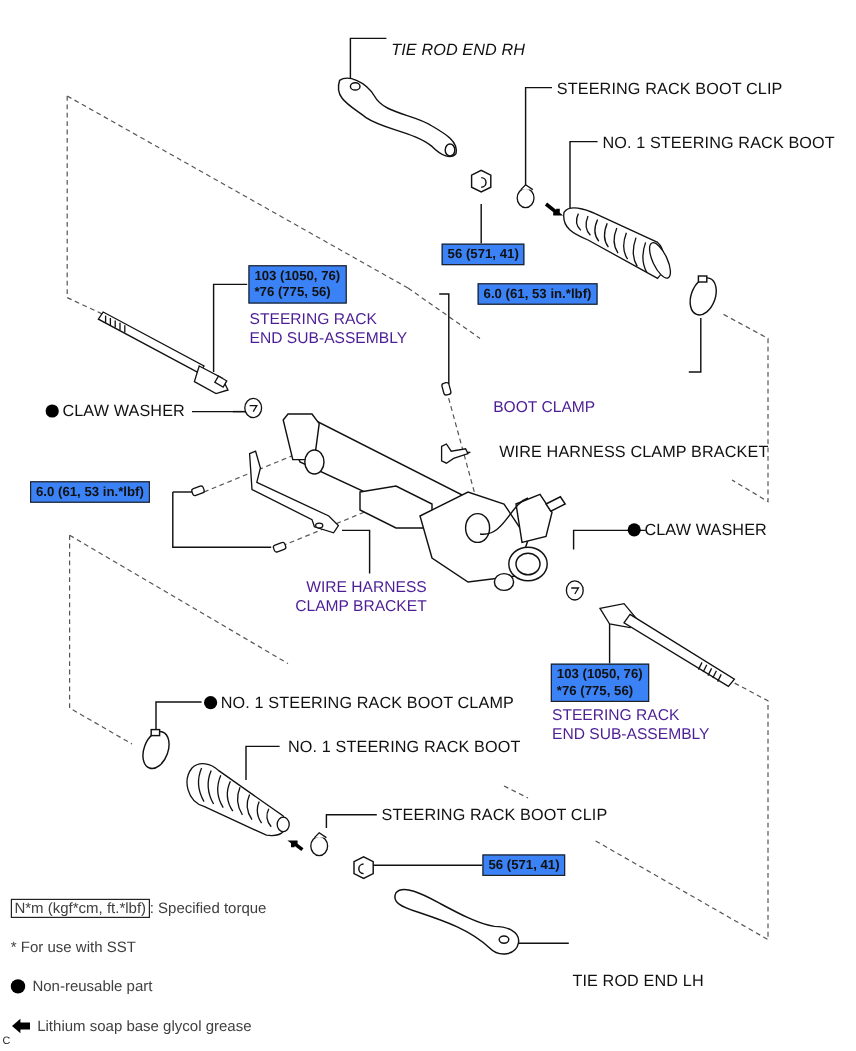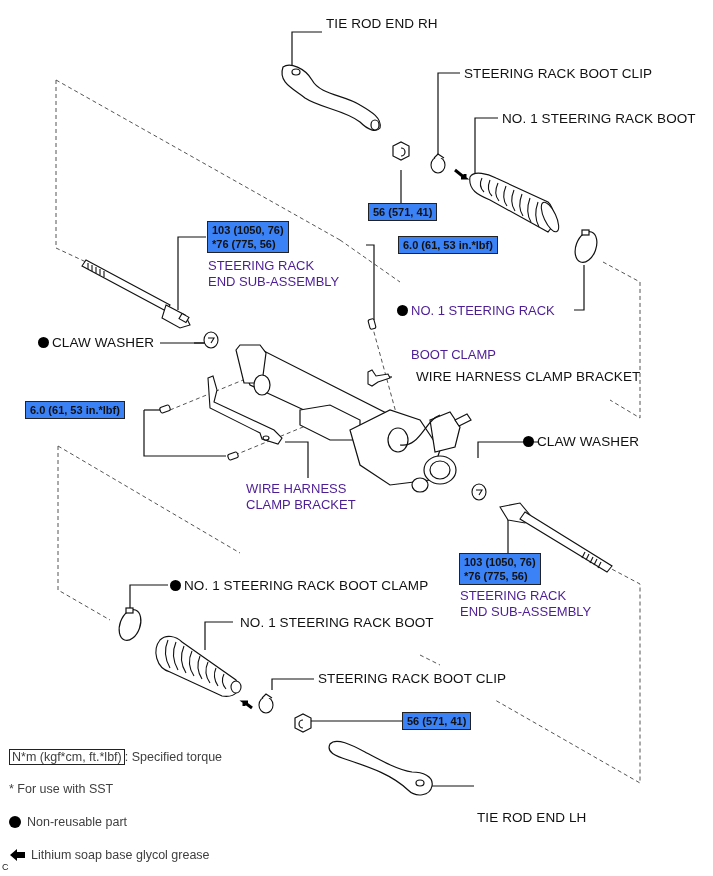--- a/index.html
+++ b/index.html
@@ -194,49 +194,48 @@
     <path d="M330,744 C326,752 335,756 348,760 C372,768 392,775 408,790 C416,798 430,796 432,786 C434,776 422,772 412,772 C398,770 380,760 365,752 C352,745 336,737 330,744 Z"></path>
     <ellipse cx="420" cy="783" rx="4" ry="3"></ellipse>
   </g>
 
   <g fill="#000">
     <circle cx="15" cy="822" r="6"></circle>
   </g>
   <path d="M10,855 l7,-6 0,3 8,0 0,6 -8,0 0,3 Z" fill="#000"></path>
 </svg>
 
-<div class="lbl" style="left:326px;top:16px;">TIE ROD END RH</div>
+<div class="lbl" style="left:326px;top:34px;font-style:italic;">TIE ROD END RH</div>
 <div class="lbl" style="left:464px;top:66px;">STEERING RACK BOOT CLIP</div>
 <div class="lbl" style="left:502px;top:111px;">NO. 1 STEERING RACK BOOT</div>
 
 <div class="tq" style="left:368px;top:203px;">56 (571, 41)</div>
 
 <div class="tq" style="left:207px;top:221px;">
   <div>103 (1050, 76)</div>
   <div>*76 (775, 56)</div>
 </div>
 <div class="lbl2" style="left:208px;top:258px;">
   <div>STEERING RACK</div>
   <div>END SUB-ASSEMBLY</div>
 </div>
 
 <div class="tq" style="left:398px;top:236px;">6.0 (61, 53 in.*lbf)</div>
 
 <div class="lbl2" style="left:397px;top:303px;">
-  <div><span class="dot"></span><span>NO. 1 STEERING RACK</span></div>
   <div style="padding-left:14px;margin-top:28px;">BOOT CLAMP</div>
 </div>
 
 <div class="lbl" style="left:38px;top:335px;"><span class="dot"></span><span>CLAW WASHER</span></div>
 
 <div class="lbl" style="left:416px;top:369px;">WIRE HARNESS CLAMP BRACKET</div>
 
 <div class="tq" style="left:25px;top:401px;">6.0 (61, 53 in.*lbf)</div>
 
-<div class="lbl2" style="left:246px;top:481px;">
+<div class="lbl2" style="left:246px;top:481px;text-align:right;">
   <div>WIRE HARNESS</div>
   <div>CLAMP BRACKET</div>
 </div>
 
 <div class="lbl" style="left:523px;top:434px;"><span class="dot"></span><span>CLAW WASHER</span></div>
 
 <div class="tq" style="left:459px;top:553px;">
   <div>103 (1050, 76)</div>
   <div>*76 (775, 56)</div>
 </div>

